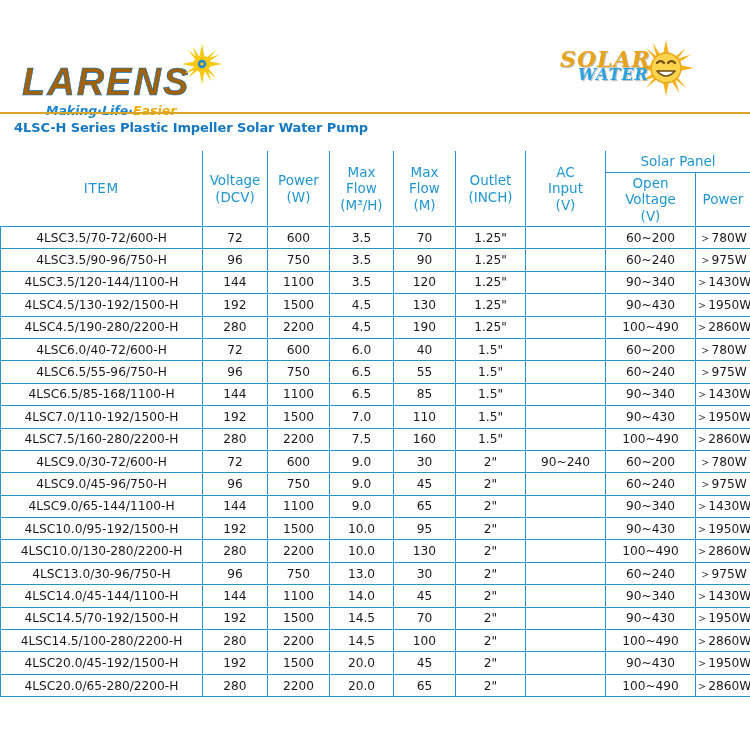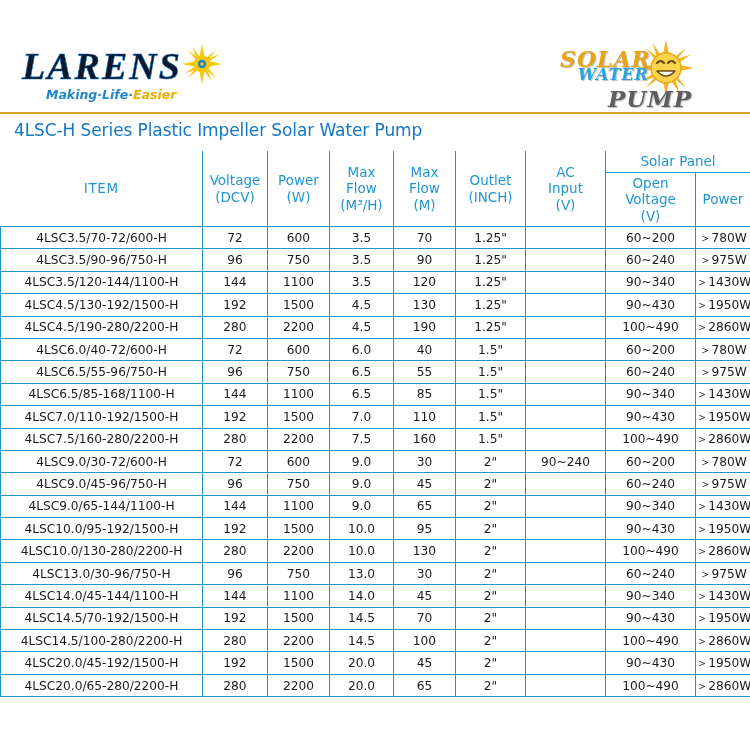--- a/index.html
+++ b/index.html
@@ -15,28 +15,29 @@
 
   
   .header { position: relative; height: 114px; width: 750px; }
 
   
   .larens-logo {
     position: absolute; left: 22px; top: 46px;
     width: 200px; height: 62px;
   }
   .larens-word {
-    font-family: Liberation Serif, serif;
+    font-family: Liberation Sans, sans-serif;
     font-size: 38px;
     font-weight: bold;
     font-style: italic;
     letter-spacing: 2px;
-    color: #0f172a;
+    color: #a16207;
     line-height: 40px;
     white-space: nowrap;
+    margin-top: 16px;
     -webkit-text-stroke: 0.6px #0a6fc2;
   }
   .larens-tag {
     font-family: "DejaVu Sans", sans-serif;
     font-size: 12.5px;
     font-weight: bold;
     font-style: italic;
     color: #1f86d0;
     line-height: 16px;
     margin-top: 1px;
@@ -71,21 +72,21 @@
 
   .gold-rule {
     position: absolute; left: 0; top: 112px;
     width: 750px; height: 2px; background: #d9a528;
   }
 
   
   .doc-title {
     position: absolute; left: 14px; top: 120px;
     font-family: "DejaVu Sans", sans-serif;
-    font-size: 17px; font-weight: normal;
+    font-size: 13px; font-weight: bold;
     color: #1277c4;
     letter-spacing: -0.1px;
     white-space: nowrap;
   }
 
   
   .tbl-wrap { position: absolute; left: 0; top: 151px; width: 750px; }
   table.spec {
     border-collapse: collapse;
     width: 750px;
@@ -210,21 +211,20 @@
           </g>
           <circle cx="28" cy="28" r="15" fill="#fbd34d"></circle>
           <circle cx="28" cy="28" r="15" fill="none" stroke="#eaa417" stroke-width="1.4"></circle>
           <path d="M19 23 q3.5 -4 7 0" stroke="#6a4a10" stroke-width="2.2" fill="none" stroke-linecap="round"></path>
           <path d="M30 23 q3.5 -4 7 0" stroke="#6a4a10" stroke-width="2.2" fill="none" stroke-linecap="round"></path>
           <path d="M19 31 q9 10 18 0 z" fill="#ffffff" stroke="#6a4a10" stroke-width="1.6" stroke-linejoin="round"></path>
         </svg>
       </span>
       <span class="swp-line swp-solar">SOLAR</span>
       <span class="swp-line swp-water">WATER</span>
-      <span class="swp-line swp-pump">PUMP</span>
     </div>
 
     <div class="gold-rule"></div>
   </div>
 
   <div class="doc-title">4LSC-H Series Plastic Impeller Solar Water Pump</div>
 
   <div class="tbl-wrap">
     <table class="spec">
       <colgroup>

